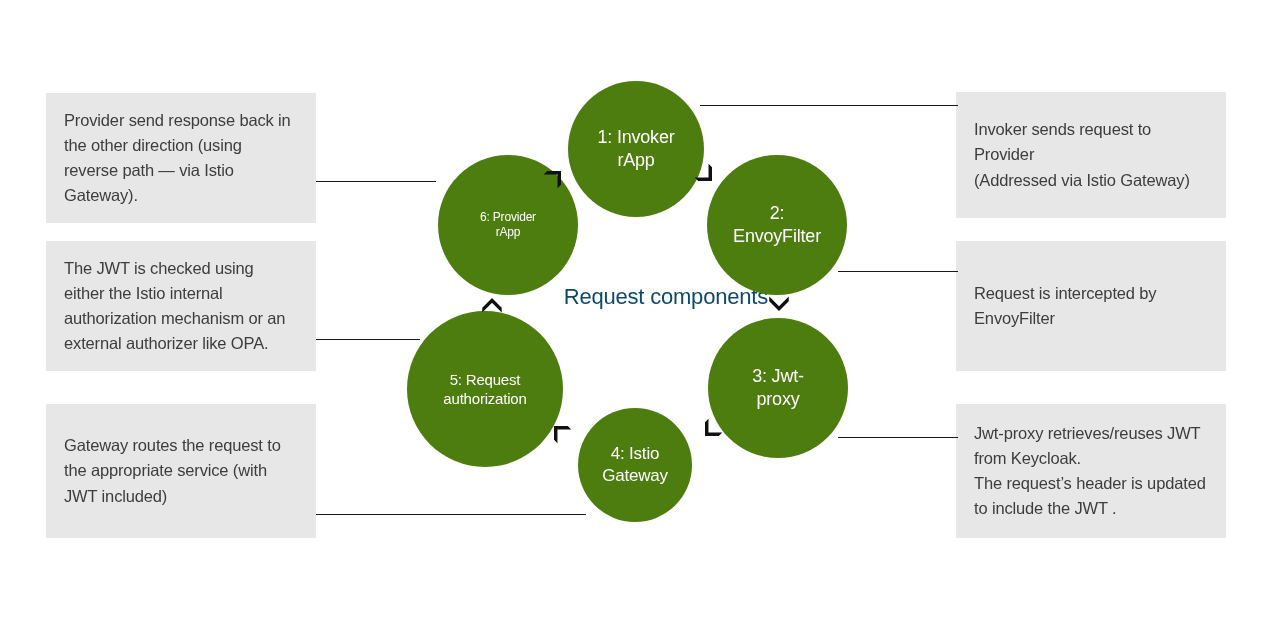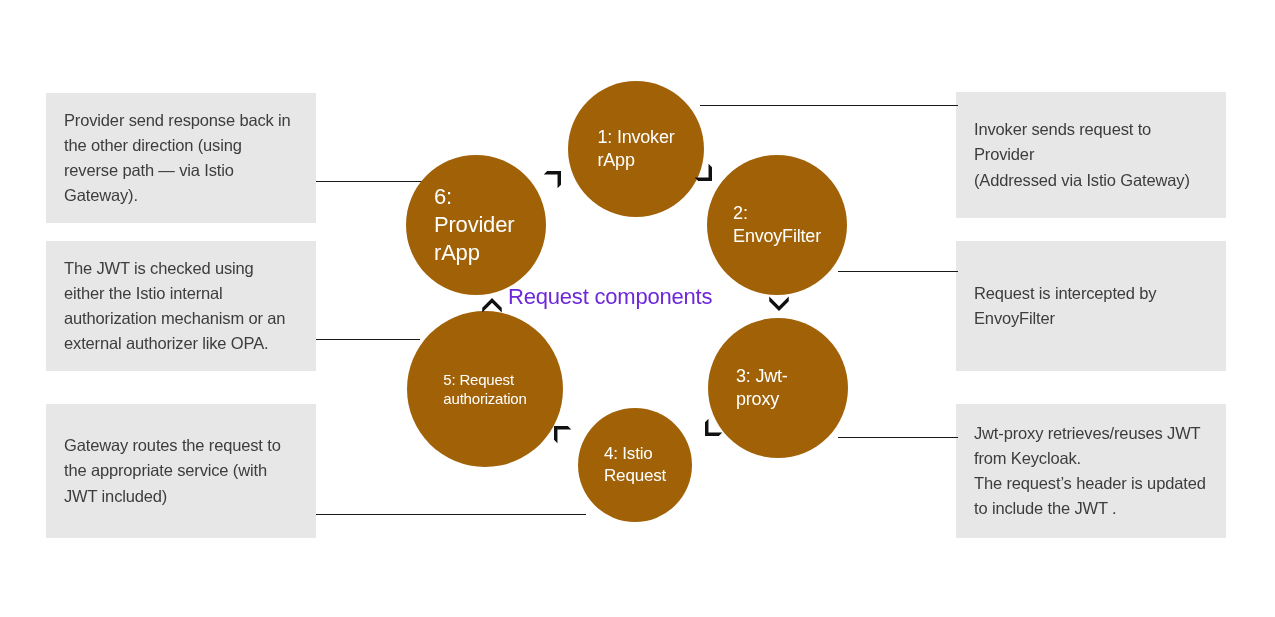--- a/index.html
+++ b/index.html
@@ -56,36 +56,37 @@
   .lead-L2 { left: 316px; top: 339px; width: 104px; }
   .lead-L3 { left: 316px; top: 514px; width: 270px; }
   .lead-R1 { left: 700px; top: 105px; width: 258px; }
   .lead-R2 { left: 838px; top: 271px; width: 120px; }
   .lead-R3 { left: 838px; top: 437px; width: 120px; }
 
   
   .node {
     position: absolute;
     border-radius: 50%;
-    background: #a16207;
+    background: #4d7c0f;
     color: #ffffff;
     display: flex;
     align-items: center;
     justify-content: center;
+    text-align: center;
     line-height: 1.28;
     letter-spacing: -0.2px;
   }
   .node span { display: block; padding: 0 14px; }
 
   .node-1 { left: 568px; top: 81px;  width: 136px; height: 136px; font-size: 18px; }
   .node-2 { left: 707px; top: 155px; width: 140px; height: 140px; font-size: 18px; }
   .node-3 { left: 708px; top: 318px; width: 140px; height: 140px; font-size: 18px; }
   .node-4 { left: 578px; top: 408px; width: 114px; height: 114px; font-size: 17px; }
   .node-5 { left: 407px; top: 311px; width: 156px; height: 156px; font-size: 15px; }
-  .node-6 { left: 406px; top: 155px; width: 140px; height: 140px; font-size: 22px; }
+  .node-6 { left: 438px; top: 155px; width: 140px; height: 140px; font-size: 12px; }
 
   
   .chev {
     position: absolute;
     width: 26px;
     height: 26px;
     color: #111111;
   }
   .chev svg { display: block; width: 100%; height: 100%; }
 
@@ -95,23 +96,23 @@
   .chev-4 { left: 697px; top: 418px; transform: rotate(135deg); }
   .chev-5 { left: 546px; top: 418px; transform: rotate(-135deg); }
   .chev-6 { left: 479px; top: 292px; transform: rotate(-90deg); }
 
   
   .hub-label {
     position: absolute;
     left: 508px;
     top: 284px;
     width: 260px;
-    text-align: left;
+    text-align: right;
     font-size: 22px;
-    color: #6d28d9;
+    color: #0c4a6e;
     letter-spacing: -0.2px;
     white-space: nowrap;
   }
 </style>
 </head>
 <body>
 
 <div id="canvas">
 
   <div class="note note-L1">
@@ -166,21 +167,21 @@
 
   <div class="node node-3">
     <span>
       <span>3: Jwt-proxy</span>
     </span>
   </div>
 
   <div class="node node-4">
     <span>
       <span>4: Istio</span>
-      <span>Request</span>
+      <span>Gateway</span>
     </span>
   </div>
 
   <div class="node node-5">
     <span>
       <span>5: Request</span>
       <span>authorization</span>
     </span>
   </div>
 

